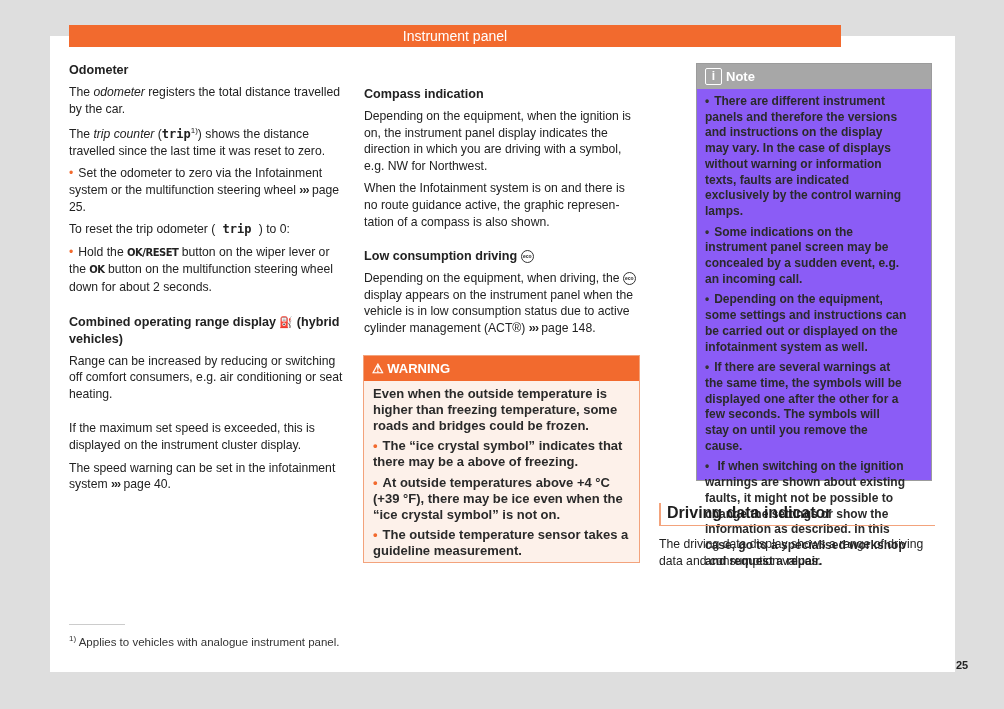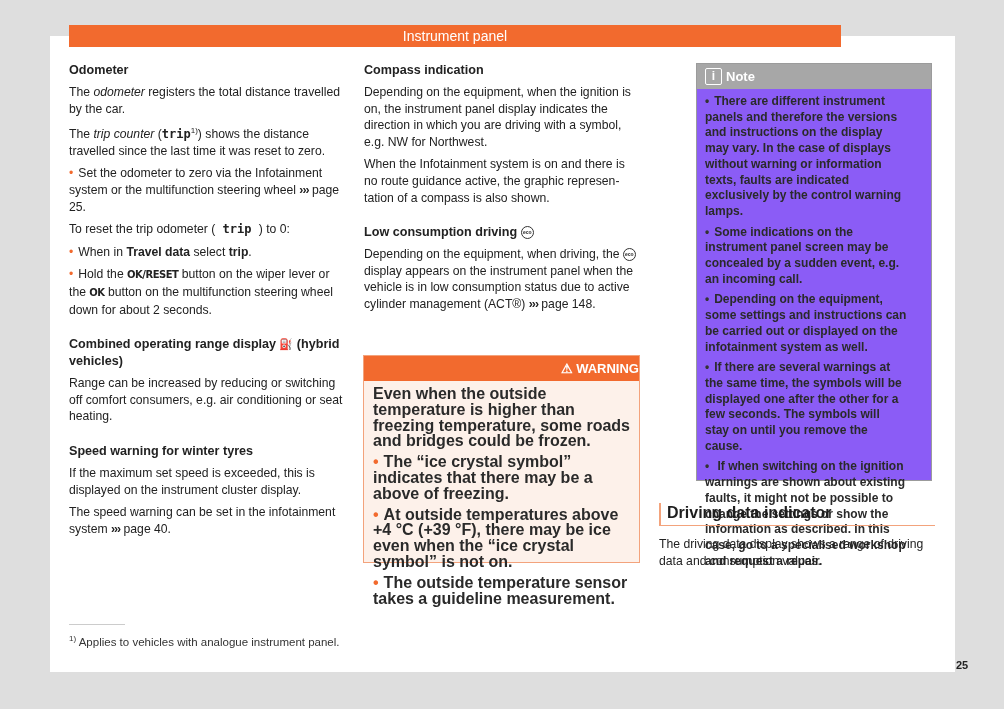--- a/index.html
+++ b/index.html
@@ -7,39 +7,38 @@
     width:1004px; height:709px; background:#dedede; position:relative; overflow:hidden;
     font-family:"Liberation Sans", sans-serif; color:#222;
   }
   .page { position:absolute; left:50px; top:36px; width:905px; height:636px; background:#fff; }
   .topbar {
     position:absolute; left:69px; top:25px; width:772px; height:22px; background:#f26a2e;
     color:#fff; font-size:14px; text-align:center; line-height:22px;
   }
   .col { position:absolute; top:62px; font-size:12.2px; line-height:16.6px; }
   .col1 { left:69px; width:278px; }
-  .col2 { left:364px; width:276px; }
+  .col2 { left:364px; width:276px;margin-top:24px; }
   h3 { font-size:12.6px; font-weight:bold; margin:0 0 5px 0; line-height:17px; }
   p { margin:0 0 6px 0; }
   .gap { height:12px; }
   .bullet::before { content:"\2022"; color:#f26a2e; margin-right:5px; }
   .mono { font-family:"DejaVu Sans Mono", monospace; font-weight:bold; font-size:12px; }
   .key { font-family:"DejaVu Sans", sans-serif; font-weight:bold; font-size:10px; letter-spacing:-0.5px; }
   .sup { font-size:8px; vertical-align:super; }
   .arrow { font-weight:bold; letter-spacing:-1px; }
   .warn {
     position:absolute; left:363px; top:355px; width:277px; height:208px;
     border:1.5px solid #f3a37c; box-sizing:border-box; background:#fdf1ea;
   }
   .warn-head {
     background:#f26a2e; color:#fff; font-weight:bold; font-size:13px; height:25px; line-height:25px;
     padding-left:8px;
-    text-align:right;
   }
-  .warn-body { padding:5px 9px 0 9px; font-size:16px; line-height:15.8px; font-weight:bold; color:#2a2a2a; }
+  .warn-body { padding:5px 9px 0 9px; font-size:13px; line-height:15.8px; font-weight:bold; color:#2a2a2a; }
   .warn-body p { margin:0 0 5px 0; }
   .note {
     position:absolute; left:696px; top:63px; width:236px; height:418px;
     border:1.5px solid #9b9b9b; box-sizing:border-box; background:#8b5cf6;
   }
   .note-head { background:#a7a7a7; color:#fff; font-weight:bold; font-size:13px; height:25px; line-height:25px; padding-left:8px; }
   .note-icon {
     display:inline-block; width:15px; height:15px; border:1.5px solid #fff; border-radius:2px;
     line-height:15px; text-align:center; font-size:12px; margin-right:4px; vertical-align:middle; position:relative; top:-1px;
   }
@@ -69,27 +68,25 @@
 <div class="topbar">
   <span>Instrument panel</span>
 </div>
 
 <div class="col col1">
   <h3>Odometer</h3>
   <p><span>The </span><i>odometer</i><span> registers the total distance trav­elled by the car.</span></p>
   <p><span>The </span><i>trip counter</i><span> (</span><span class="mono">trip</span><a class="sup">1)</a><span>) shows the distance travelled since the last time it was reset to zero.</span></p>
   <p class="bullet"><span>Set the odometer to zero via the Infotainment system or the multifunction steering wheel </span><a><span class="arrow">›››</span><span> page 25.</span></a></p>
   <p><span>To reset the trip odometer (</span><span class="mono"> trip </span><span>) to 0:</span></p>
-  <p class="bullet"><span>When in </span><b>Travel data</b><span> select </span><b>trip</b><span>.</span></p>
   <p class="bullet"><span>Hold the </span><span class="key">OK/RESET</span><span> button on the wiper lever or the </span><span class="key">OK</span><span> button on the multifunction steering wheel down for about 2 seconds.</span></p>
   <div class="gap"></div>
   <h3><span>Combined operating range display </span><span class="fuel">⛽</span><span> (hy­brid vehicles)</span></h3>
   <p>Range can be increased by reducing or switch­ing off comfort consumers, e.g. air conditioning or seat heating.</p>
   <div class="gap"></div>
-  <h3>Speed warning for winter tyres</h3>
   <p>If the maximum set speed is exceeded, this is displayed on the instrument cluster display.</p>
   <p><span>The speed warning can be set in the infotain­ment system </span><a><span class="arrow">›››</span><span> page 40.</span></a></p>
 </div>
 
 <div class="col col2">
   <h3>Compass indication</h3>
   <p>Depending on the equipment, when the ignition is on, the instrument panel display indicates the direction in which you are driving with a symbol, e.g. NW for Northwest.</p>
   <p>When the Infotainment system is on and there is no route guidance active, the graphic represen­tation of a compass is also shown.</p>
   <div class="gap"></div>
   <h3><span>Low consumption driving</span> <span class="eco">eco</span></h3>

